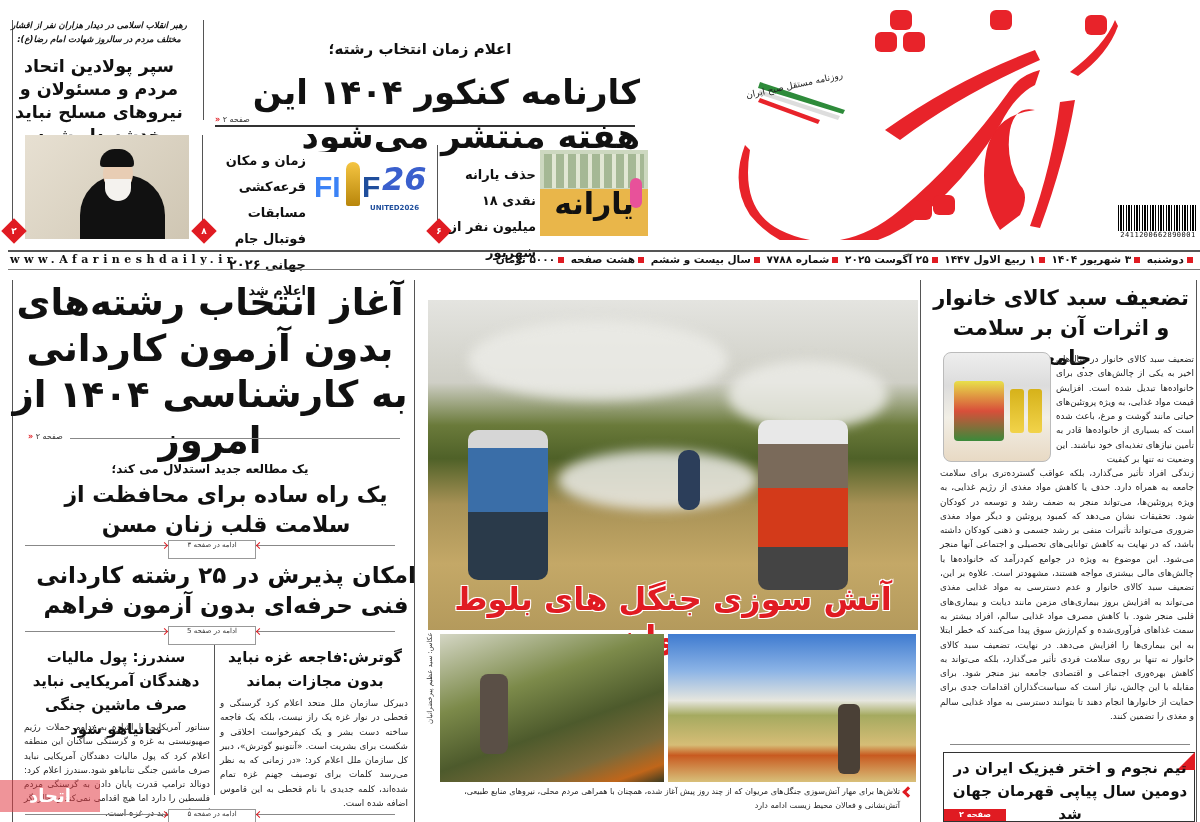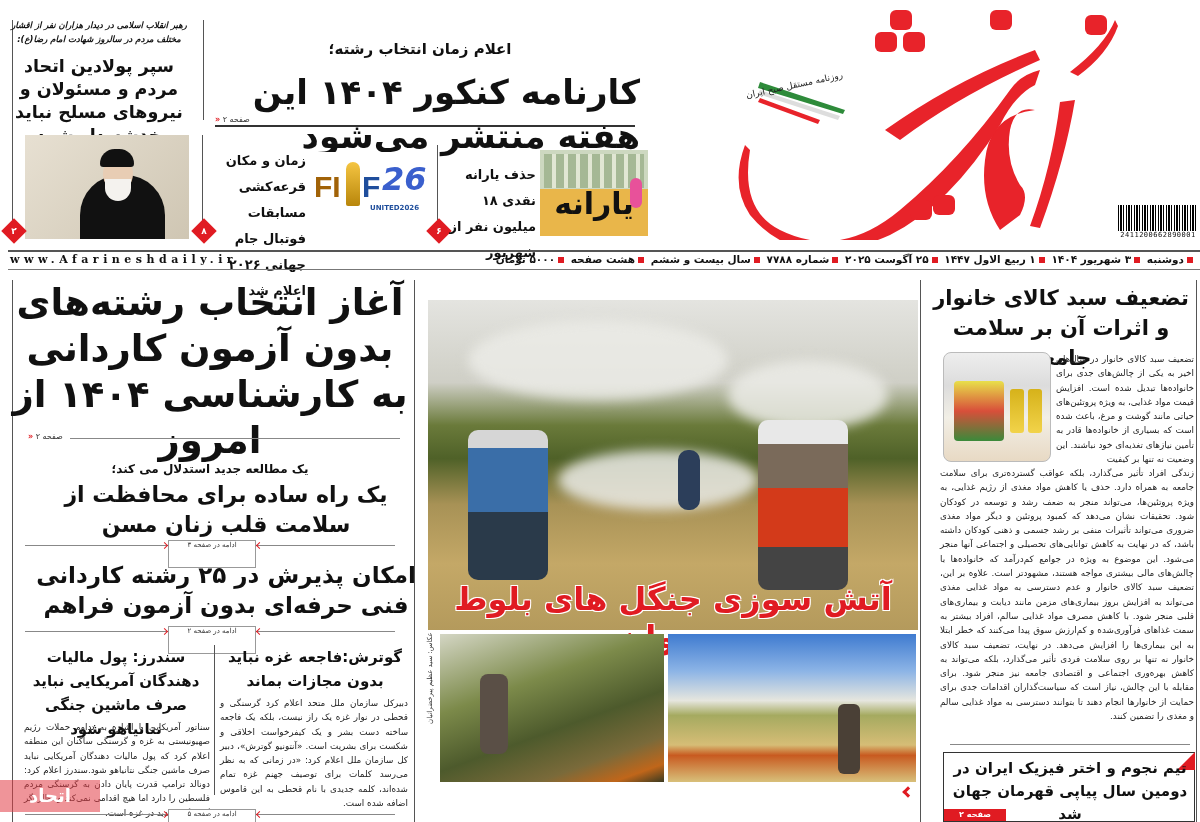--- a/index.html
+++ b/index.html
@@ -30,41 +30,41 @@
   .leader-photo .robe { position: absolute; left: 55px; top: 40px; width: 85px; height: 70px; background: #111; border-radius: 40px 40px 0 0; }
   .leader-photo .face { position: absolute; left: 78px; top: 22px; width: 30px; height: 34px; background: #e8cdb4; border-radius: 50%; }
   .leader-photo .turban { position: absolute; left: 75px; top: 14px; width: 34px; height: 18px; background: #111; border-radius: 18px 18px 4px 4px; }
   .leader-photo .beard { position: absolute; left: 80px; top: 44px; width: 26px; height: 22px; background: #f4f2ee; border-radius: 0 0 14px 14px; }
   .badge { position: absolute; width: 18px; height: 18px; background: #e01b22; transform: rotate(45deg); }
   .badge span { position: absolute; inset: 0; transform: rotate(-45deg); color: #fff; font-size: 9px; font-weight: bold; text-align: center; line-height: 18px; }
 
   
   .teaser-text { position: absolute; font-weight: bold; font-size: 13px; line-height: 26px; text-align: right; }
   .fifa { position: absolute; left: 310px; top: 152px; width: 110px; height: 65px; background: #fff; direction: ltr; }
-  .fifa .f { position: absolute; left: 4px; top: 18px; font-size: 30px; font-weight: 900; color: #a16207; font-family: "Liberation Sans", sans-serif; }
+  .fifa .f { position: absolute; left: 4px; top: 18px; font-size: 30px; font-weight: 900; color: #3b82f6; font-family: "Liberation Sans", sans-serif; }
   .fifa .cup { position: absolute; left: 36px; top: 10px; width: 14px; height: 44px; background: linear-gradient(#f5c542,#b8860b); border-radius: 7px 7px 2px 2px; }
   .fifa .f2 { position: absolute; left: 52px; top: 18px; font-size: 30px; font-weight: 900; color: #1f4e9c; font-family: "Liberation Sans", sans-serif; }
   .fifa .n26 { position: absolute; left: 72px; top: 8px; font-size: 32px; font-weight: bold; color: #3a5fcd; font-style: italic; }
   .fifa .united { position: absolute; left: 60px; top: 52px; font-size: 7px; font-weight: bold; color: #1f4e9c; }
   .yaraneh { position: absolute; left: 540px; top: 150px; width: 108px; height: 86px; background: linear-gradient(#cdd8c0 0 45%, #e9b64a 45% 100%); overflow: hidden; }
   .yaraneh .money { position: absolute; left: 4px; top: 4px; width: 100px; height: 34px; background: repeating-linear-gradient(90deg,#9bb08a 0 8px,#e6ead8 8px 12px); opacity: .8; }
   .yaraneh .word { position: absolute; left: 0; right: 0; top: 36px; text-align: center; font-size: 30px; font-weight: 900; color: #111; }
   .yaraneh .pink { position: absolute; right: 6px; top: 28px; width: 12px; height: 30px; background: #e8519a; border-radius: 6px; }
 
   
   .datebar { position: absolute; left: 8px; top: 250px; width: 1192px; height: 20px; border-top: 2px solid #555; border-bottom: 1px solid #777; }
   .website { position: absolute; left: 10px; top: 253px; font-family: "DejaVu Serif", serif; font-size: 11px; font-weight: bold; letter-spacing: 4.5px; direction: ltr; }
   .dateline { position: absolute; right: 4px; top: 253px; font-size: 10.5px; font-weight: bold; white-space: nowrap; }
   .dateline .sq { display: inline-block; width: 6px; height: 6px; background: #e01b22; margin: 0 3px; vertical-align: middle; }
 
   
   .big-headline { position: absolute; left: 10px; top: 280px; width: 400px; text-align: center; font-size: 37px; font-weight: bold; line-height: 46px; letter-spacing: -0.5px; }
   .kicker { position: absolute; text-align: center; font-weight: bold; font-size: 12px; }
   .headline2 { position: absolute; text-align: center; font-weight: bold; font-size: 22px; line-height: 30px; margin-left: 16px; }
-  .continue { position: absolute; height: 28px; border: 1px solid #999; font-size: 7px; line-height: 8px; text-align: center; background: #fff; color: #333; }
+  .continue { position: absolute; height: 19px; border: 1px solid #999; font-size: 7px; line-height: 8px; text-align: center; background: #fff; color: #333; }
   .continue::before, .continue::after { content: ""; position: absolute; top: 2px; width: 4px; height: 4px; border-left: 1px solid #e01b22; border-bottom: 1px solid #e01b22; }
   .continue::before { right: -7px; transform: rotate(45deg); }
   .continue::after { left: -7px; transform: rotate(-135deg); }
   .small-headline { position: absolute; text-align: center; font-weight: bold; font-size: 15px; line-height: 24px; }
   .body-text { position: absolute; font-size: 8.8px; line-height: 14.3px; text-align: justify; color: #222; }
 
   
   .main-photo { position: absolute; left: 428px; top: 300px; width: 490px; height: 330px; overflow: hidden;
     background: linear-gradient(180deg, #e4e4e0 0%, #cfcfc6 25%, #6a7a3a 38%, #4f6128 48%, #a89256 62%, #c4a867 80%, #b49a5c 100%); }
   .main-photo .smoke { position: absolute; border-radius: 50%; background: rgba(235,235,230,.85); filter: blur(6px); }
@@ -185,21 +185,21 @@
 </div>
 <div class="hline" style="left:70px; top:438px; width:330px; background:#888;"></div>
 
 <div class="kicker" style="left:20px; top:462px; width:380px;">یک مطالعه جدید استدلال می کند؛</div>
 <div class="headline2" style="left:20px; top:480px; width:380px;">یک راه ساده برای محافظت از سلامت قلب زنان مسن</div>
 <div class="hline" style="left:25px; top:545px; width:370px; background:#888;"></div>
 <div class="continue" style="left:168px; top:540px; width:88px;">ادامه در صفحه ۳</div>
 
 <div class="headline2" style="left:20px; top:560px; width:380px; font-size:23px;">امکان پذیرش در ۲۵ رشته کاردانی فنی حرفه‌ای بدون آزمون فراهم شد</div>
 <div class="hline" style="left:25px; top:631px; width:370px; background:#888;"></div>
-<div class="continue" style="left:168px; top:626px; width:88px;">ادامه در صفحه ۲</div>
+<div class="continue" style="left:168px; top:626px; width:88px;">ادامه در صفحه 5</div>
 
 <div class="vline" style="left:214px; top:645px; height:150px;"></div>
 <div class="small-headline" style="left:220px; top:645px; width:190px;">گوترش:فاجعه غزه نباید بدون مجازات بماند</div>
 <div class="body-text" style="left:220px; top:696px; width:188px;">دبیرکل سازمان ملل متحد اعلام کرد گرسنگی و قحطی در نوار غزه یک راز نیست، بلکه یک فاجعه ساخته دست بشر و یک کیفرخواست اخلاقی و شکست برای بشریت است. «آنتونیو گوترش»، دبیر کل سازمان ملل اعلام کرد: «در زمانی که به نظر می‌رسد کلمات برای توصیف جهنم غزه تمام شده‌اند، کلمه جدیدی با نام قحطی به این قاموس اضافه شده است.</div>
 
 <div class="small-headline" style="left:22px; top:645px; width:188px;">سندرز: پول مالیات دهندگان آمریکایی نباید صرف ماشین جنگی نتانیاهو شود</div>
 <div class="body-text" style="left:24px; top:720px; width:186px;">سناتور آمریکایی با اشاره به تداوم حملات رژیم صهیونیستی به غزه و گرسنگی ساکنان این منطقه اعلام کرد که پول مالیات دهندگان آمریکایی نباید صرف ماشین جنگی نتانیاهو شود.سندرز اعلام کرد: دونالد ترامپ قدرت پایان دادن به گرسنگی مردم فلسطین را دارد اما هیچ اقدامی نمی‌کند و نظاره‌گر گرسنگی شدید در غزه است.</div>
 <div class="hline" style="left:25px; top:814px; width:370px; background:#888;"></div>
 <div class="continue" style="left:168px; top:809px; width:88px;">ادامه در صفحه ۵</div>
 
@@ -217,20 +217,21 @@
 <div class="fire-caption">آتش سوزی جنگل های بلوط مریوان</div>
 <div class="sub-photo" style="left:440px; top:634px; width:224px; height:148px; background:linear-gradient(160deg,#d4d6c4 0%,#7c8a4a 35%,#4d5a2c 60%,#7a6a3a 80%,#c0661a 92%,#3a3a20 100%);">
   <div class="abs" style="left:40px; top:40px; width:28px; height:80px; background:#5a4f46; border-radius:8px;"></div>
 </div>
 <div class="sub-photo" style="left:668px; top:634px; width:248px; height:148px; background:linear-gradient(180deg,#3f7bd0 0%,#8cb4e6 25%,#e6e6de 45%,#a5aa60 55%,#d6bd76 75%,#c85a20 82%,#d8c07a 100%);">
   <div class="abs" style="left:170px; top:70px; width:22px; height:70px; background:#4a4036; border-radius:6px;"></div>
 </div>
 <div class="photo-credit">عکاس: سید عظیم پیرخضرانیان</div>
 <div class="photo-caption">
   <span class="caption-arrow"></span>
+  <span>تلاش‌ها برای مهار آتش‌سوزی جنگل‌های مریوان که از چند روز پیش آغاز شده، همچنان با همراهی مردم محلی، نیروهای منابع طبیعی، آتش‌نشانی و فعالان محیط زیست ادامه دارد</span>
 </div>
 
 <div class="vline" style="left:1196px; top:280px; height:542px;"></div>
 <div class="right-headline">تضعیف سبد کالای خانوار و اثرات آن بر سلامت جامعه</div>
 <div class="food-photo">
   <div class="bag"></div>
   <div class="oil" style="left:66px;"></div>
   <div class="oil" style="left:84px;"></div>
 </div>
 <div class="body-text" style="left:1056px; top:352px; width:138px;">تضعیف سبد کالای خانوار در سال‌های اخیر به یکی از چالش‌های جدی برای خانواده‌ها تبدیل شده است. افزایش قیمت مواد غذایی، به ویژه پروتئین‌های حیاتی مانند گوشت و مرغ، باعث شده است که بسیاری از خانواده‌ها قادر به تأمین نیازهای تغذیه‌ای خود نباشند. این وضعیت نه تنها بر کیفیت</div>

